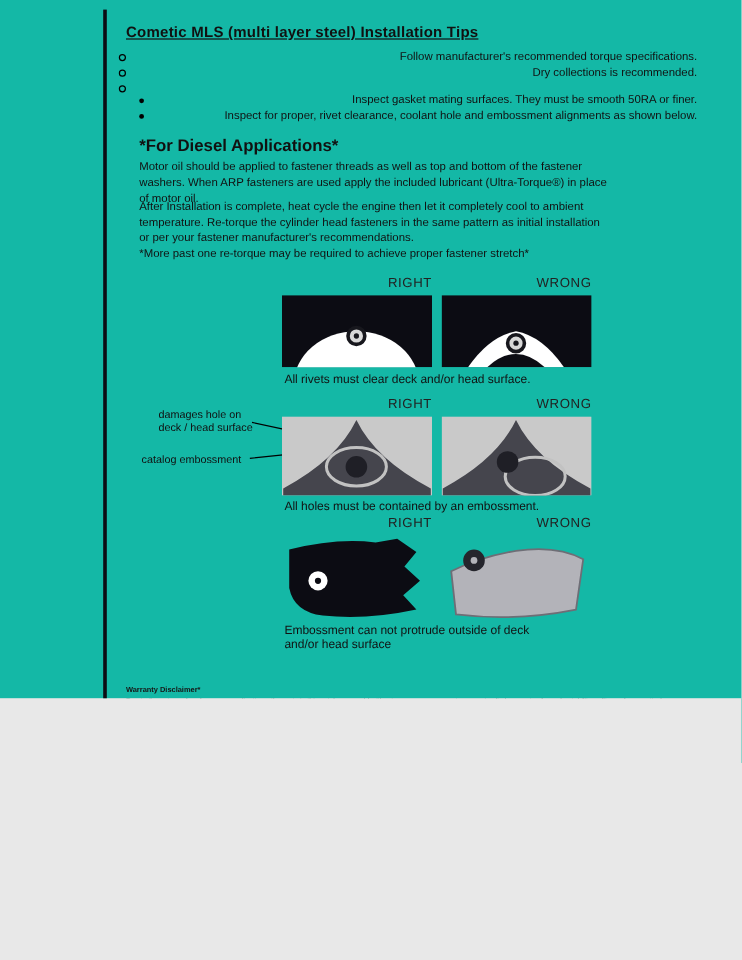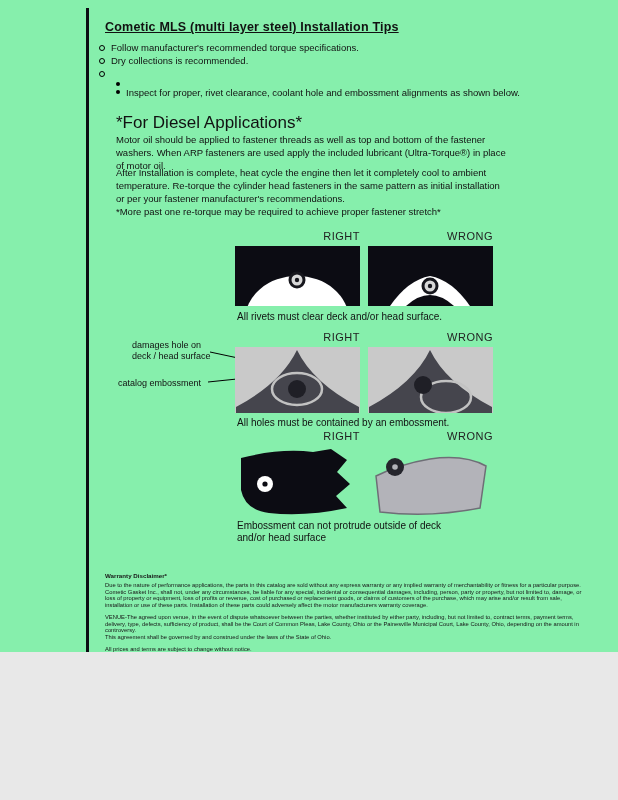--- a/index.html
+++ b/index.html
@@ -1,29 +1,29 @@
 <!DOCTYPE html>
 <html><head>
 <meta charset="utf-8">
 <style>
   html,body{margin:0;padding:0;background:#e8e8e8;}
   .page{
-    position:relative;width:618px;height:652px;background:#86efac;
+    position:relative;width:618px;height:582px;background:#14b8a6;
     font-family:"Liberation Sans","DejaVu Sans",sans-serif;color:#111;
     overflow:hidden;margin:0 auto;
   }
   .abs{position:absolute;}
   .left-rule{left:86px;top:8px;width:3px;height:788px;background:#0c0c13;}
   .title{left:105px;top:20px;font-size:12.5px;font-weight:bold;text-decoration:underline;letter-spacing:.2px;}
   .bullets{left:99px;top:41px;width:482px;font-size:9.5px;line-height:13px;}
-  .b-row{display:flex;}
+  .b-row{display:flex;justify-content:space-between;}
   .b-mark{flex:none;width:4px;height:4px;border:1px solid #000;border-radius:50%;margin:4px 6px 0 0;}
   .b-sub{margin-left:17px;}
   .b-mark-filled{flex:none;width:4px;height:4px;background:#000;border-radius:50%;margin:4.5px 6px 0 0;}
-  .h-diesel{left:116px;top:113px;font-size:17px;font-weight:normal;}
+  .h-diesel{left:116px;top:113px;font-size:14px;font-weight:bold;}
   .para{left:116px;top:0;width:392px;font-size:9.5px;line-height:13px;}
   .lbl{width:125px;text-align:right;font-size:11px;letter-spacing:.5px;color:#222;}
   .caption{font-size:10px;line-height:12px;white-space:pre-line;}
   .callout{font-size:9px;line-height:10.5px;white-space:pre-line;color:#111;}
   .dimg{display:block;}
   .legal{left:105px;top:572px;width:482px;color:#161616;}
   .legal h4{margin:0 0 3px 0;font-size:6.2px;font-weight:bold;}
   .legal p{margin:0 0 5px 0;font-size:5.8px;line-height:1.16;white-space:pre-line;}
   .footer-code{left:389px;top:759px;font-size:11.5px;color:#222;}
 </style>
@@ -43,20 +43,21 @@
     </div>
     <div class="b-row">
       <span class="b-mark"></span>
       <span>Dry collections is recommended.</span>
     </div>
     <div class="b-row">
       <span class="b-mark"></span>
     </div>
     <div class="b-row b-sub">
       <span class="b-mark-filled"></span>
+      <span>Inspect gasket mating surfaces.  They must be smooth 50RA or finer.</span>
     </div>
     <div class="b-row b-sub">
       <span class="b-mark-filled"></span>
       <span>Inspect for proper, rivet clearance, coolant hole and embossment alignments as shown below.</span>
     </div>
   </div>
 
   <div class="abs h-diesel">*For Diesel Applications*</div>
 
   <div class="abs para" style="top:133px;">Motor oil should be applied to fastener threads as well as top and bottom of the fastener washers. When ARP fasteners are used apply the included lubricant (Ultra-Torque®) in place of motor oil.</div>

